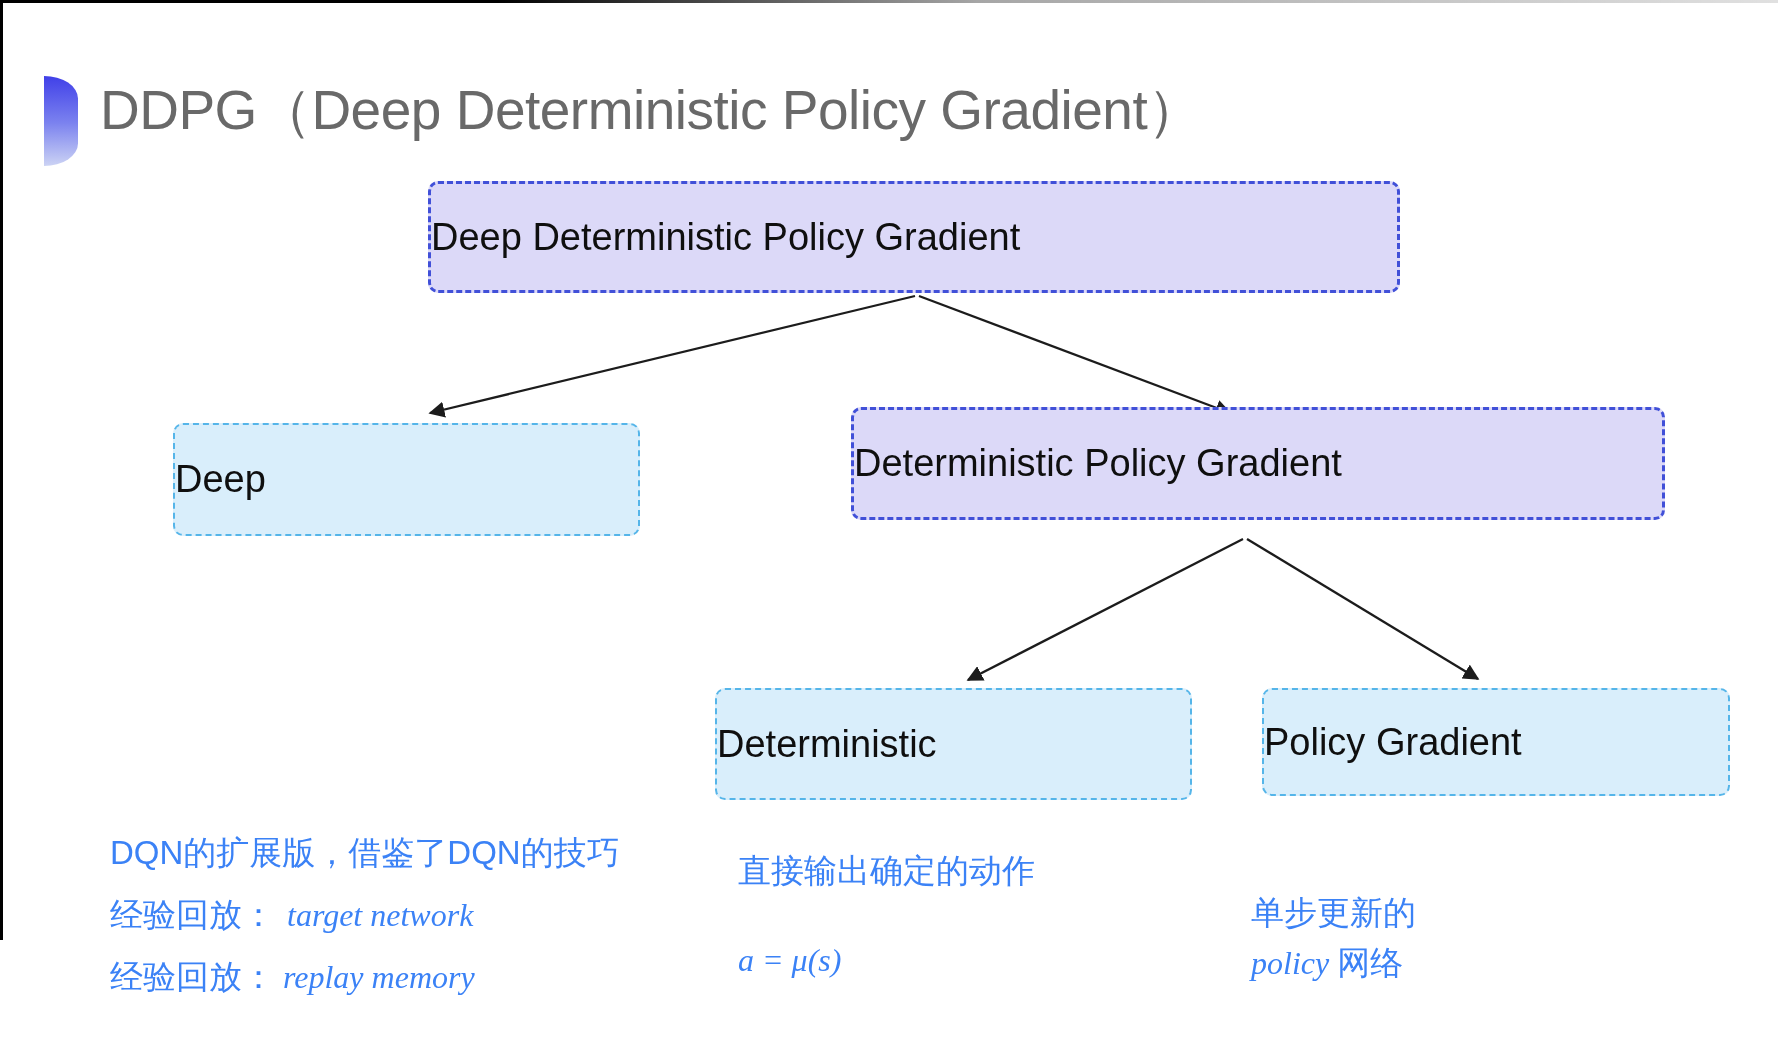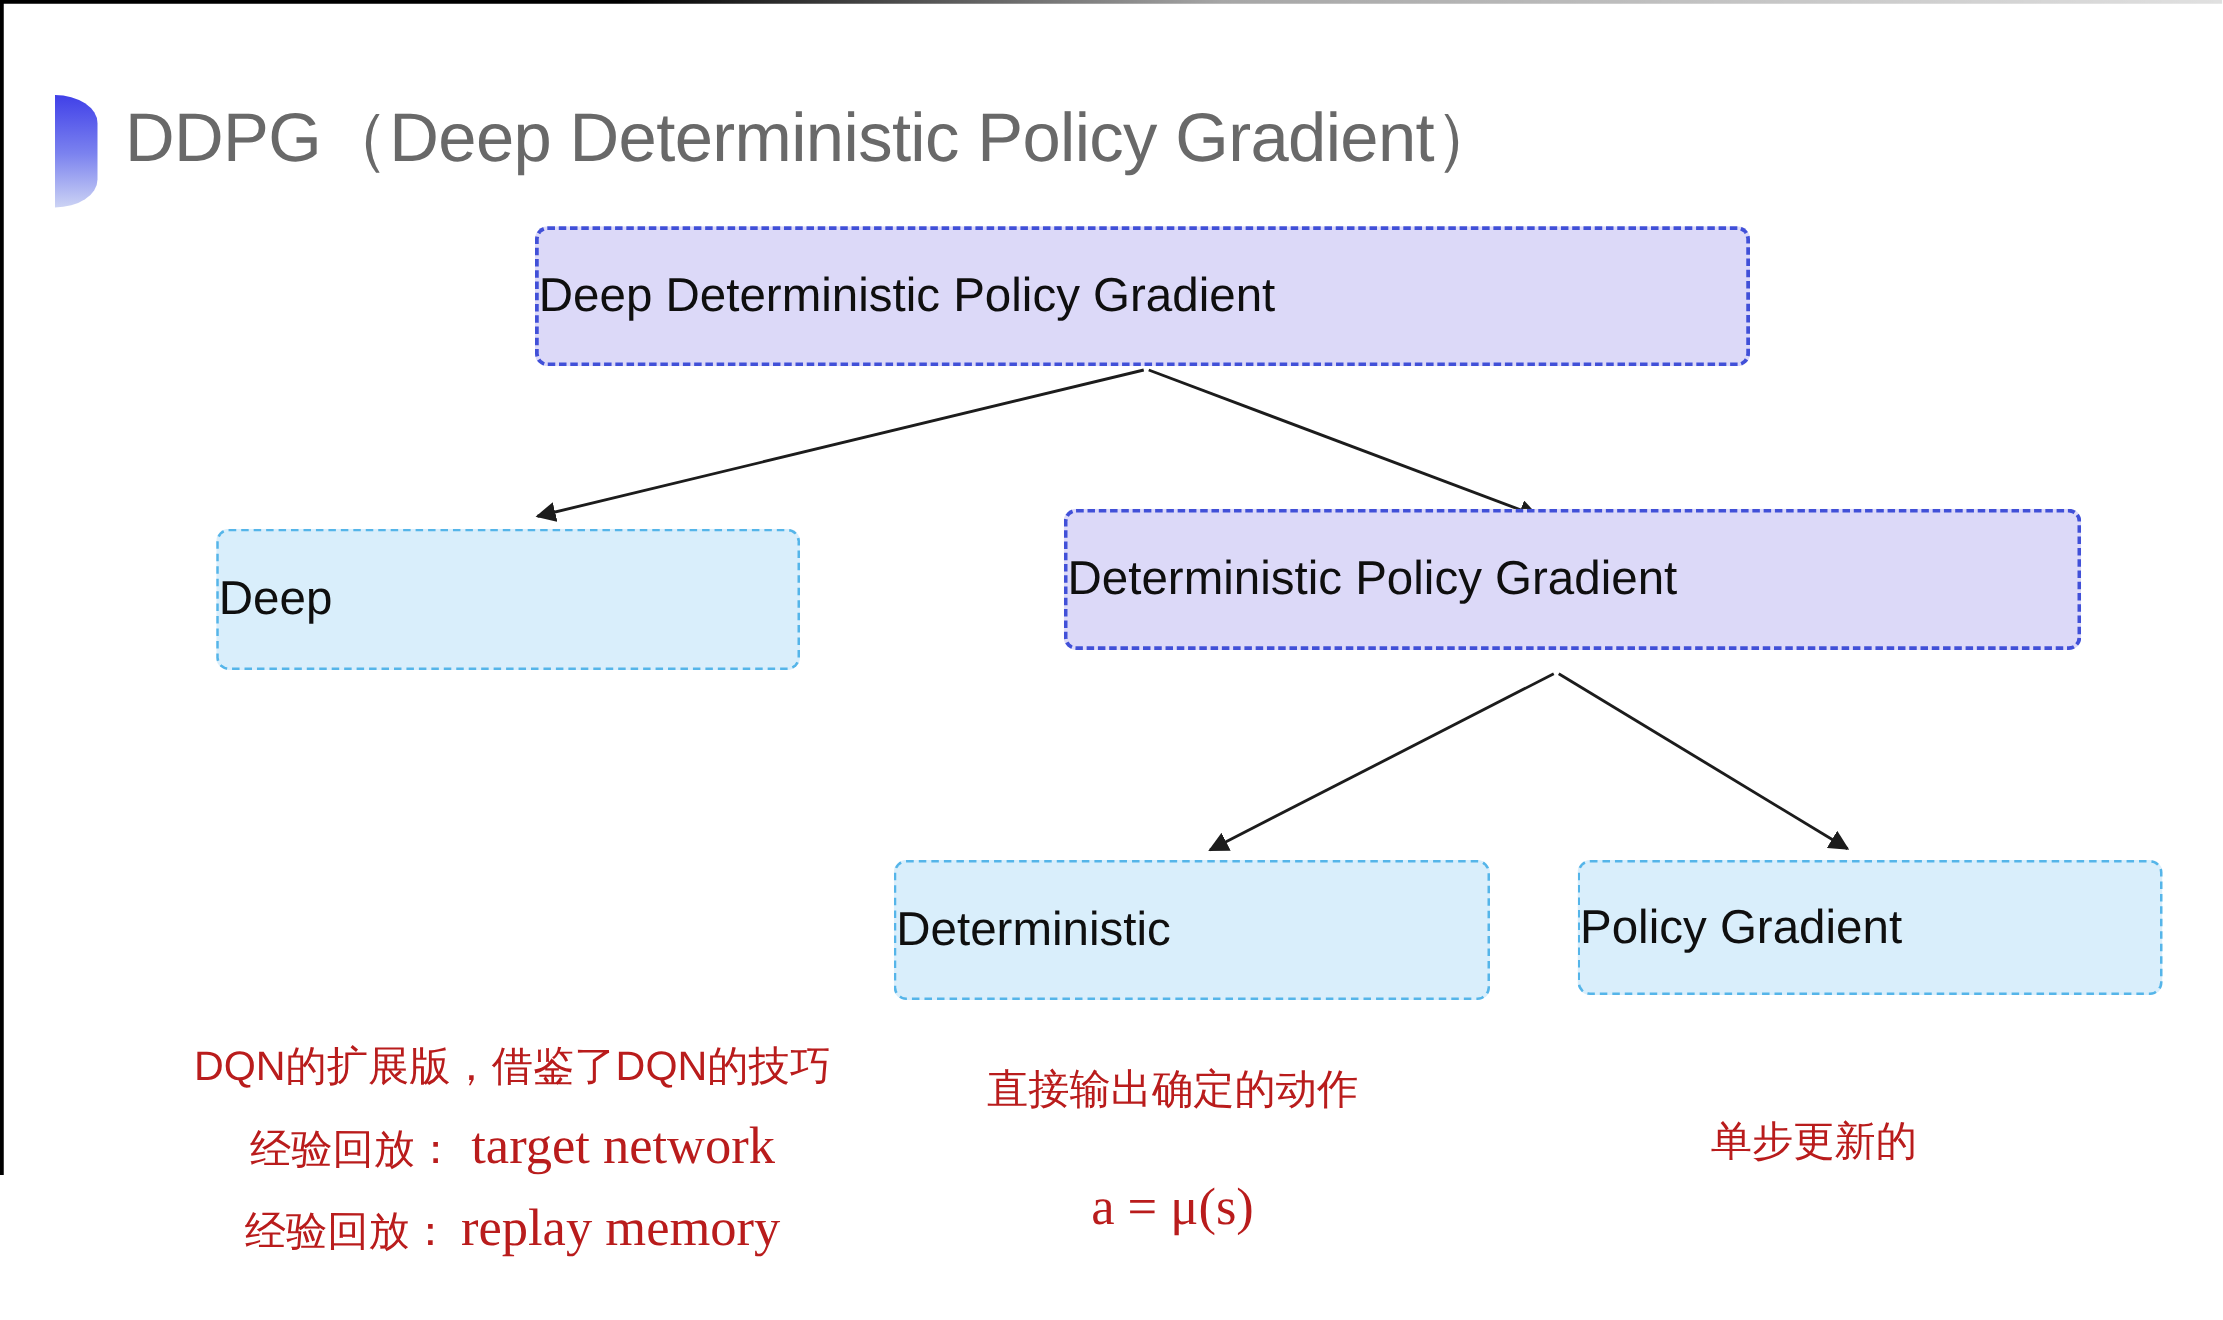--- a/index.html
+++ b/index.html
@@ -33,30 +33,30 @@
   }
   .node.purple { background:var(--purple-fill,#dcd9f8); border:3px dashed var(--purple-border,#4150d8); }
   .node.blue   { background:var(--blue-fill,#d9eefb);   border:2px dashed var(--blue-border,#55b5e9); }
 
   .node-root { left:428px; top:181px; width:972px; height:112px; }
   .node-deep { left:173px; top:423px; width:467px; height:113px; }
   .node-dpg  { left:851px; top:407px; width:814px; height:113px; }
   .node-det  { left:715px; top:688px; width:477px; height:112px; }
   .node-pg   { left:1262px; top:688px; width:468px; height:108px; }
 
-  .note { position:absolute; text-align:center; color:#b91c1c; font-size:33px; }
+  .note { position:absolute; color:#3b82f6; font-size:33px; }
   .nline { white-space:nowrap; }
   .note-deep { left:110px; top:831px; width:600px; }
   .note-deep .nline { margin-bottom:17px; }
   .note-det  { left:738px; top:849px; width:400px; }
   .note-det .nline { margin-bottom:5px; }
   .note-pg   { left:1251px; top:891px; width:400px; }
   .note-pg .nline { margin-bottom:5px; }
 
-  .math { font-family:"Liberation Serif", serif; font-size:42px;margin-top:48px; }
+  .math { font-family:"Liberation Serif", serif; font-style:italic; font-size:32px;margin-top:48px; }
   .gap-left { margin-left:12px; }
   .gap-left-sm { margin-left:8px; }
 </style>
 </head>
 <body>
 
 <div class="slide">
 
   <div class="edge-top"></div>
   <div class="edge-left"></div>
@@ -106,15 +106,18 @@
     </div>
   </div>
 
   <div class="note note-det">
     <div class="nline">直接输出确定的动作</div>
     <div class="nline math">a = μ(s)</div>
   </div>
 
   <div class="note note-pg">
     <div class="nline">单步更新的</div>
+    <div class="nline">
+      <span class="math">policy</span><span class="gap-left-sm">网络</span>
+    </div>
   </div>
 
 </div>
 
 </body></html>

